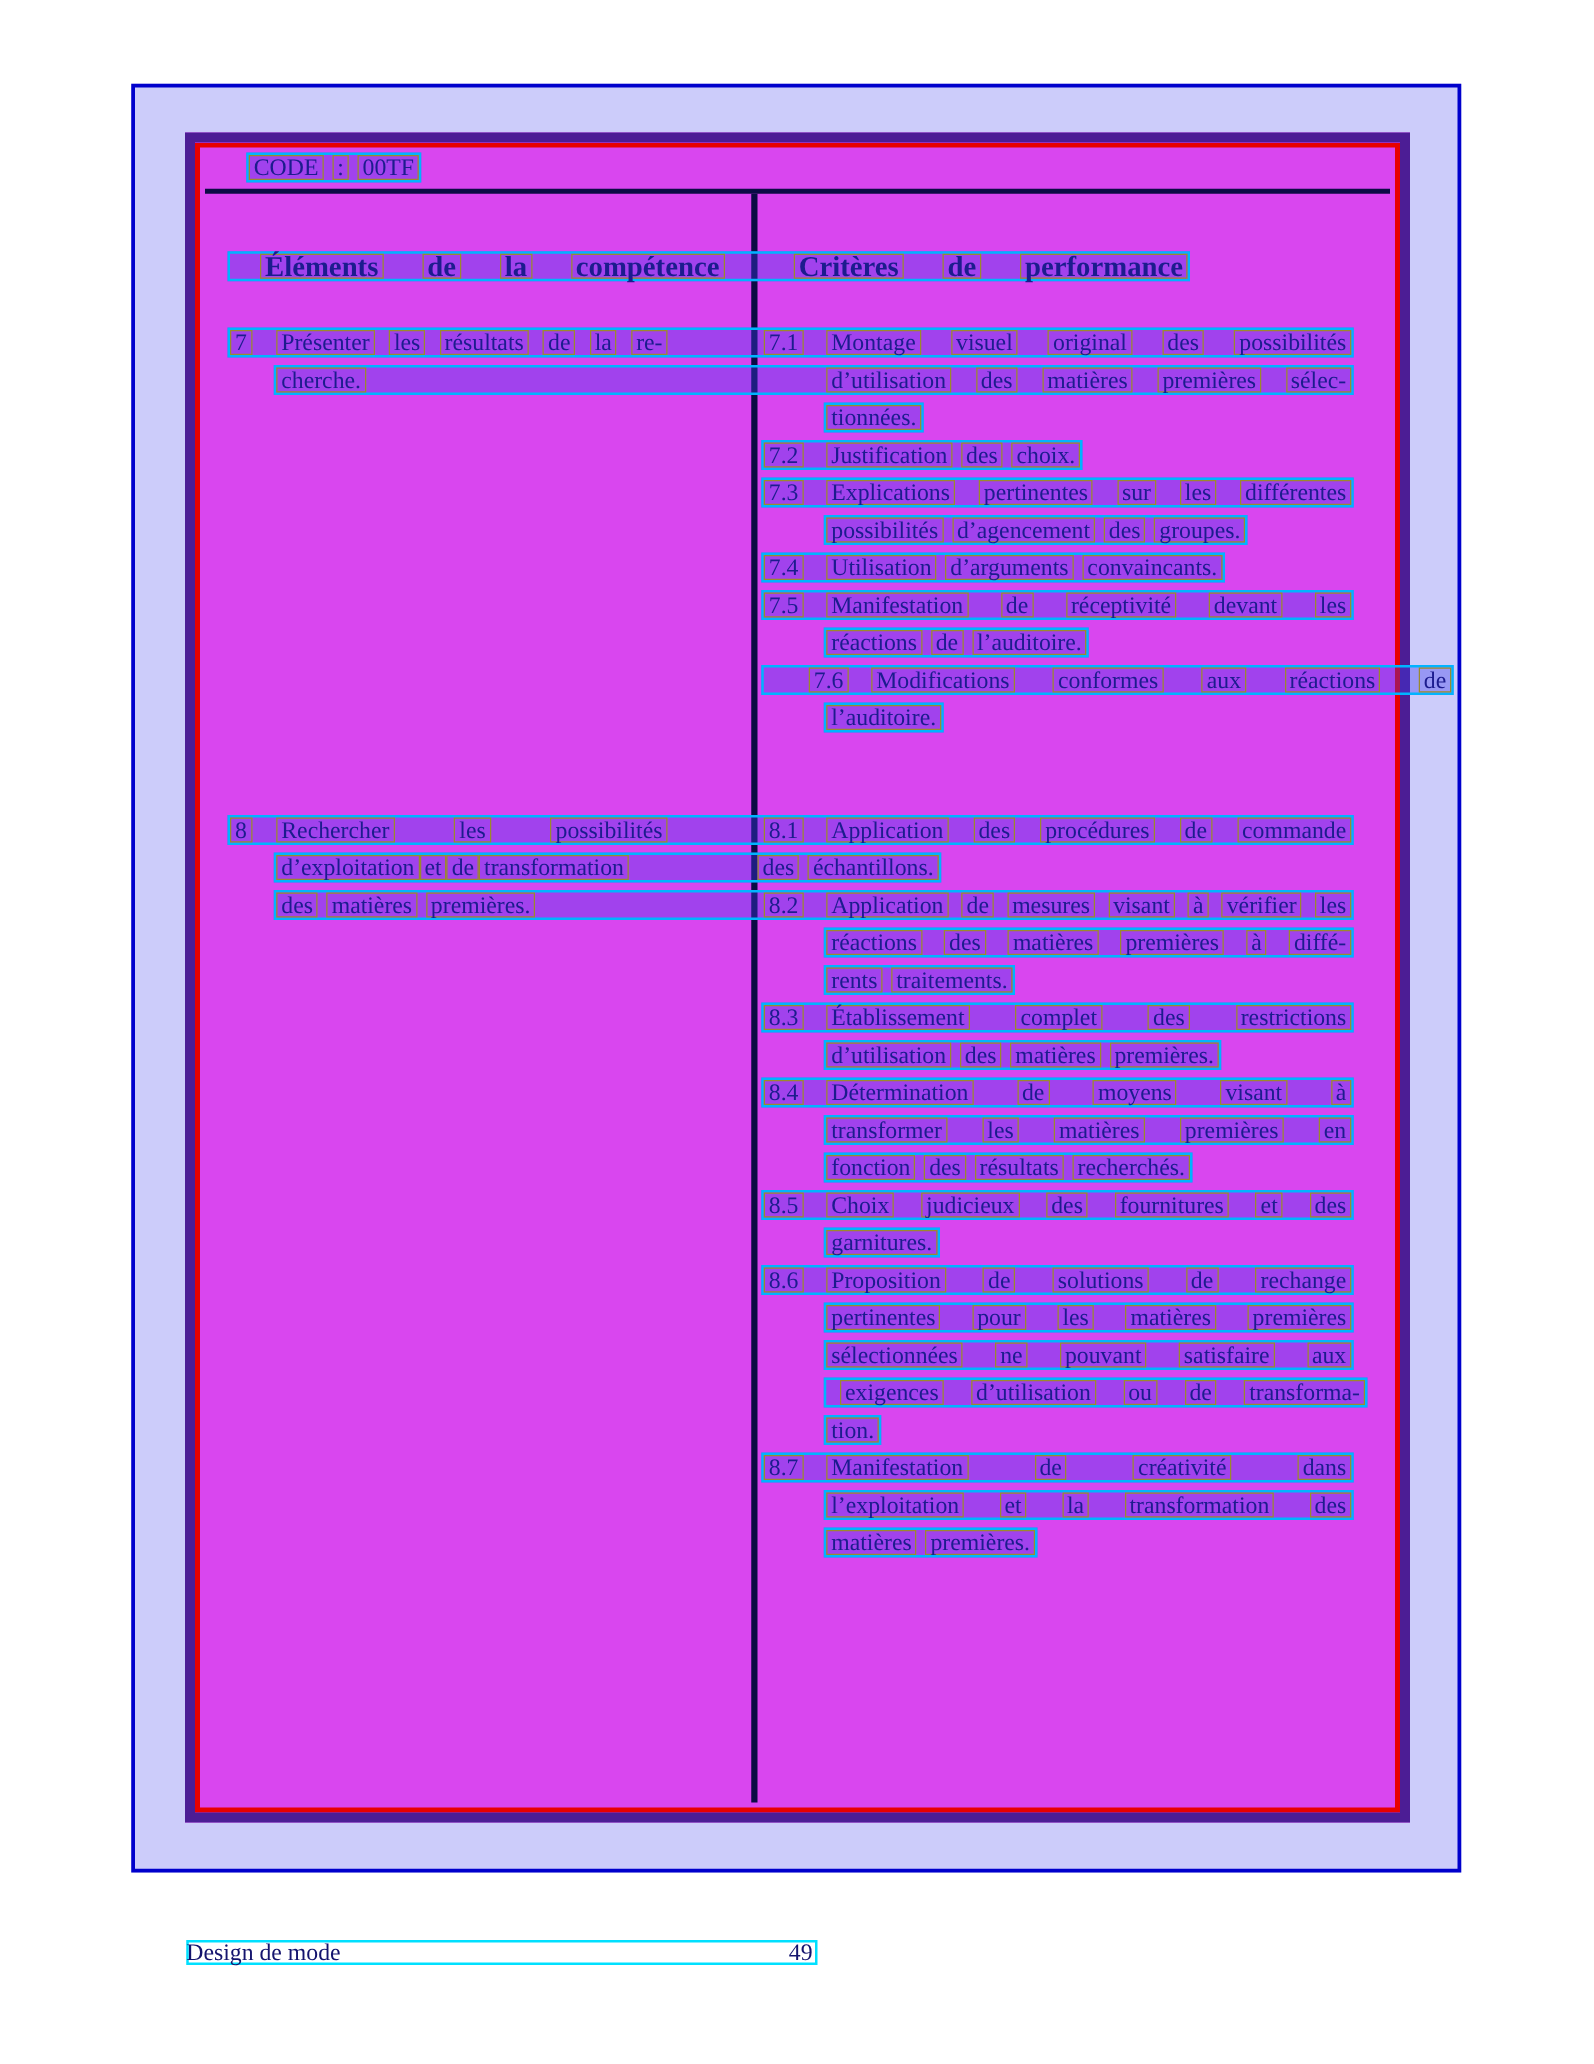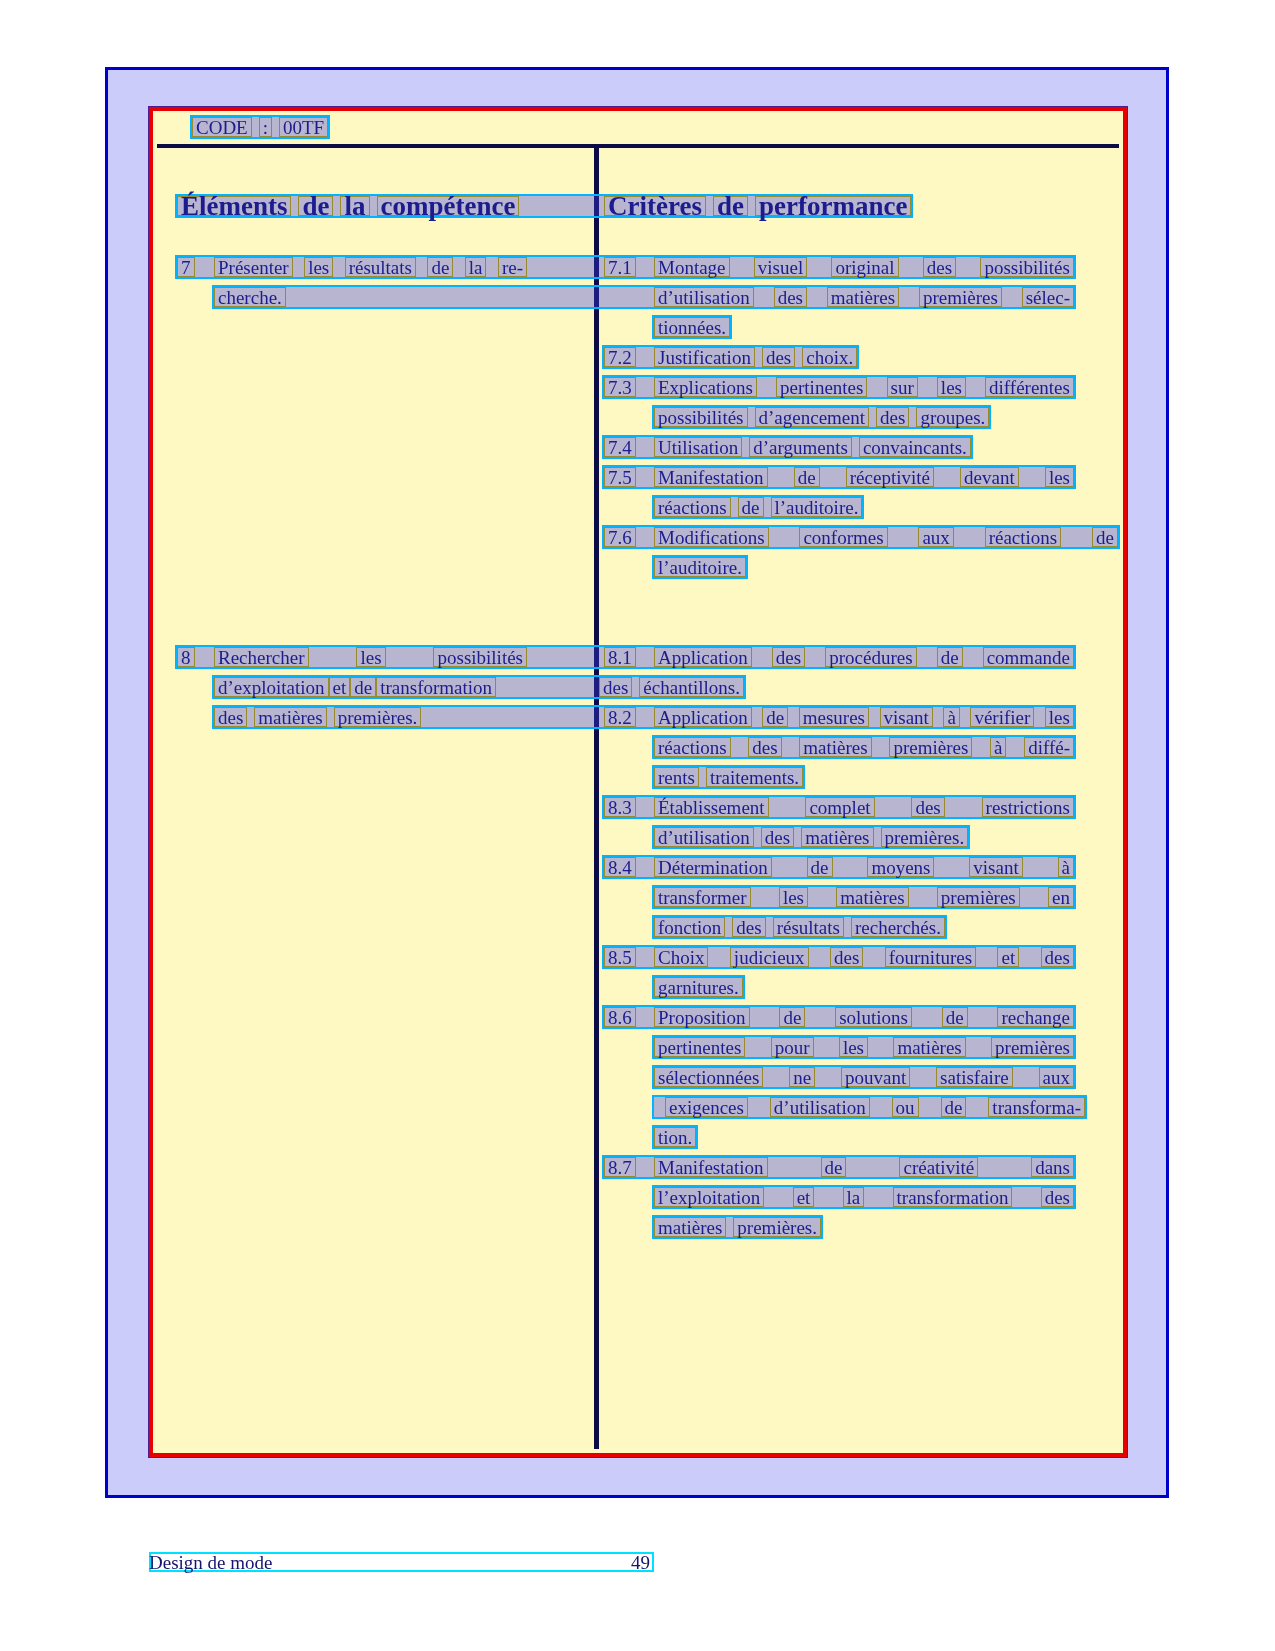--- a/index.html
+++ b/index.html
@@ -7,22 +7,22 @@
     width:1275px;height:1651px;background:#ffffff;position:relative;
     font-family:"Liberation Serif","DejaVu Serif",serif;
     -webkit-font-smoothing:none;
   }
   .outer{
     position:absolute;left:105px;top:67px;width:1064px;height:1431px;
     box-sizing:border-box;border:3px solid #0000cc;background:#ccccfa;
   }
   .inner{
     position:absolute;left:40px;top:36px;width:980px;height:1352px;
-    box-sizing:border-box;border:1px solid #4c1d95;
-    box-shadow:inset 0 0 0 4px #e80000;background:#fef9c3;
+    box-sizing:border-box;border:8px solid #4c1d95;
+    box-shadow:inset 0 0 0 4px #e80000;background:#d946ef;
   }
   .hrule{
     position:absolute;left:8px;right:8px;top:37px;height:4px;background:#0b0b45;
   }
   .vdivider{
     position:absolute;left:445px;top:41px;bottom:8px;width:5px;background:#0b0b45;
   }
   .band{
     position:absolute;display:inline-flex;align-items:center;
     height:20px;border:2px solid #00b4ff;
@@ -30,21 +30,21 @@
     white-space:nowrap;
   }
   .grp{display:flex;align-items:center;flex:none;column-gap:7px;}
   .grp.just{justify-content:space-between;column-gap:0;}
   .grp.spacer{height:100%;}
   .w{
     display:inline-block;flex:none;box-sizing:border-box;
     border:1px solid #9a8a2e;padding:0 3px;height:20px;line-height:19px;
     font-size:19px;color:#1c1c8e;
   }
-  .grp.bold .w{font-weight:bold;font-size:27px;}
+  .grp.bold .w{font-weight:bold;font-size:23px;margin-left:24px;}
   .footer-bar{
     position:absolute;left:149px;top:1552px;width:505px;height:20px;
     box-sizing:border-box;border:2px solid #00e0ff;
     display:flex;justify-content:space-between;align-items:center;
     padding:0 2px 0 0;
   }
   .footer-bar span{
     font-size:19px;color:#14146e;line-height:17px;white-space:nowrap;
   }
   .footer-left{margin-left:-2px;}
@@ -172,21 +172,21 @@
           </div>
         </div>
         <div class="band" style="left: 503px; top: 388px;">
           <div class="grp">
             <span class="w">réactions</span>
             <span class="w">de</span>
             <span class="w">l’auditoire.</span>
           </div>
         </div>
         <div class="band" style="left: 453px; top: 418px;">
-          <div class="grp" style="width: 50px;">
+          <div class="grp" style="width: 50px; padding-left: 36px;">
             <span class="w">7.6</span>
           </div>
           <div class="grp just" style="width: 464px;">
             <span class="w">Modifications</span>
             <span class="w">conformes</span>
             <span class="w">aux</span>
             <span class="w">réactions</span>
             <span class="w">de</span>
           </div>
         </div>

